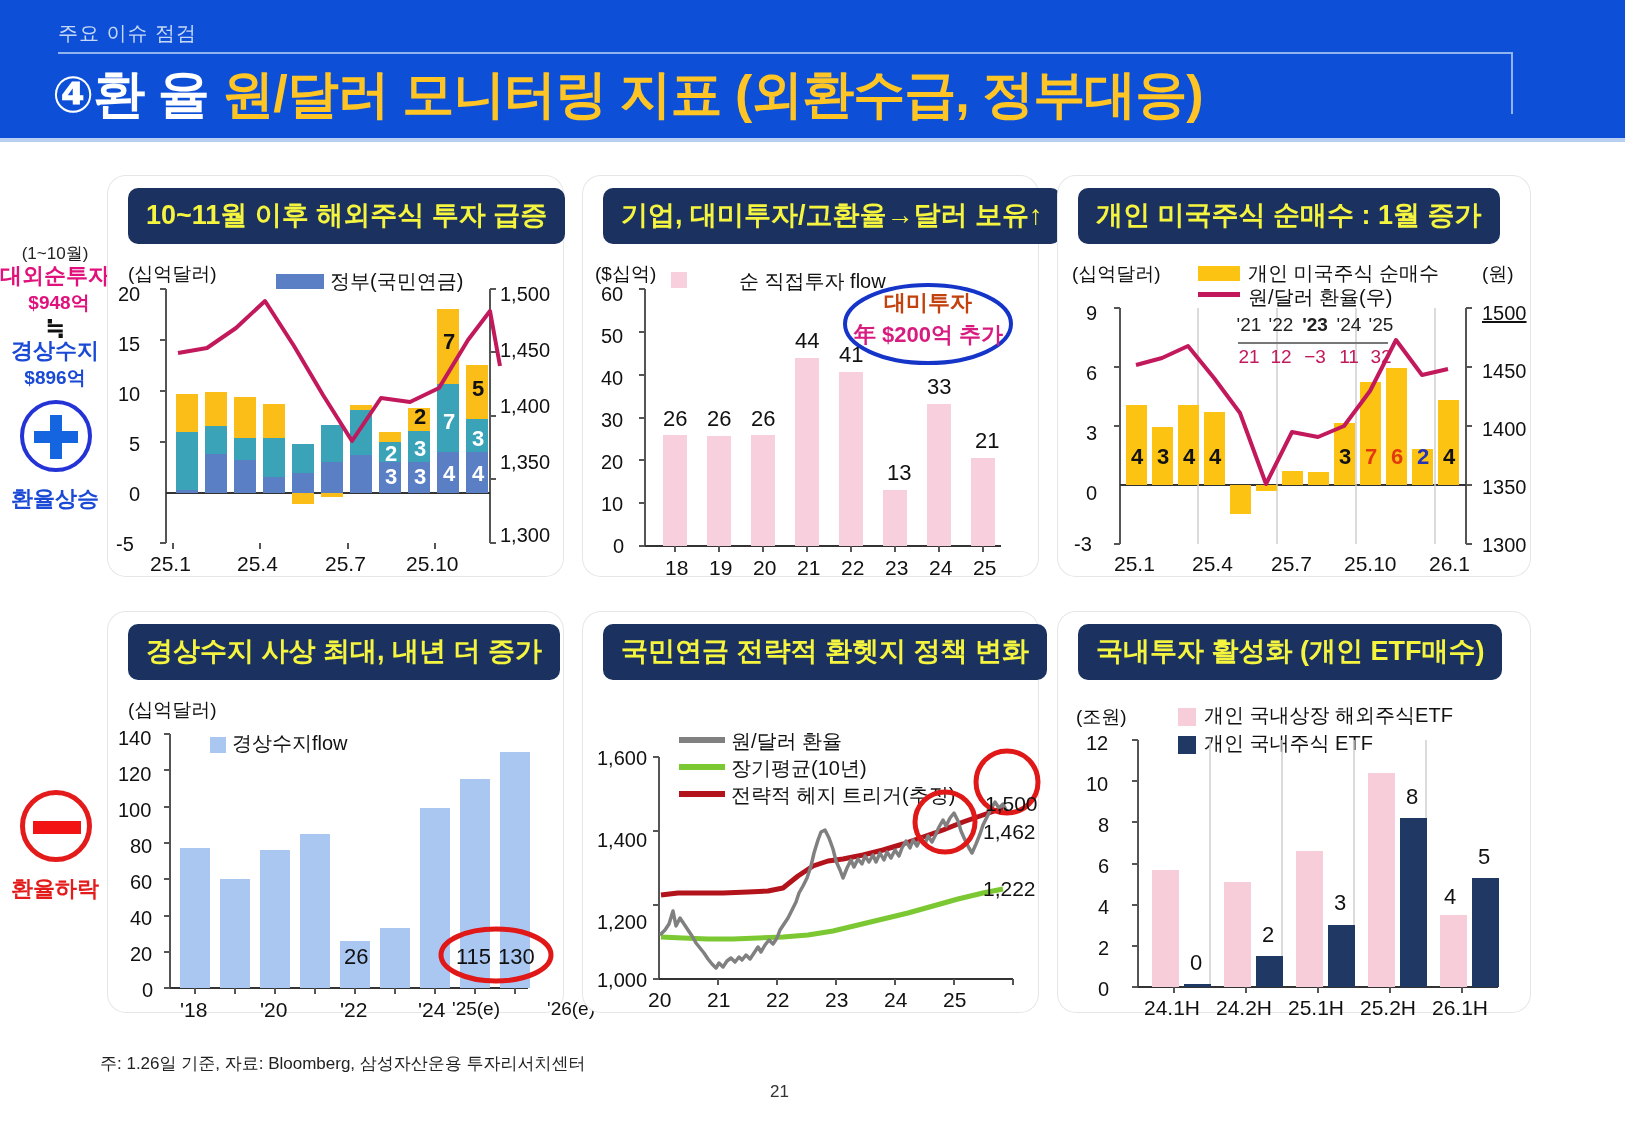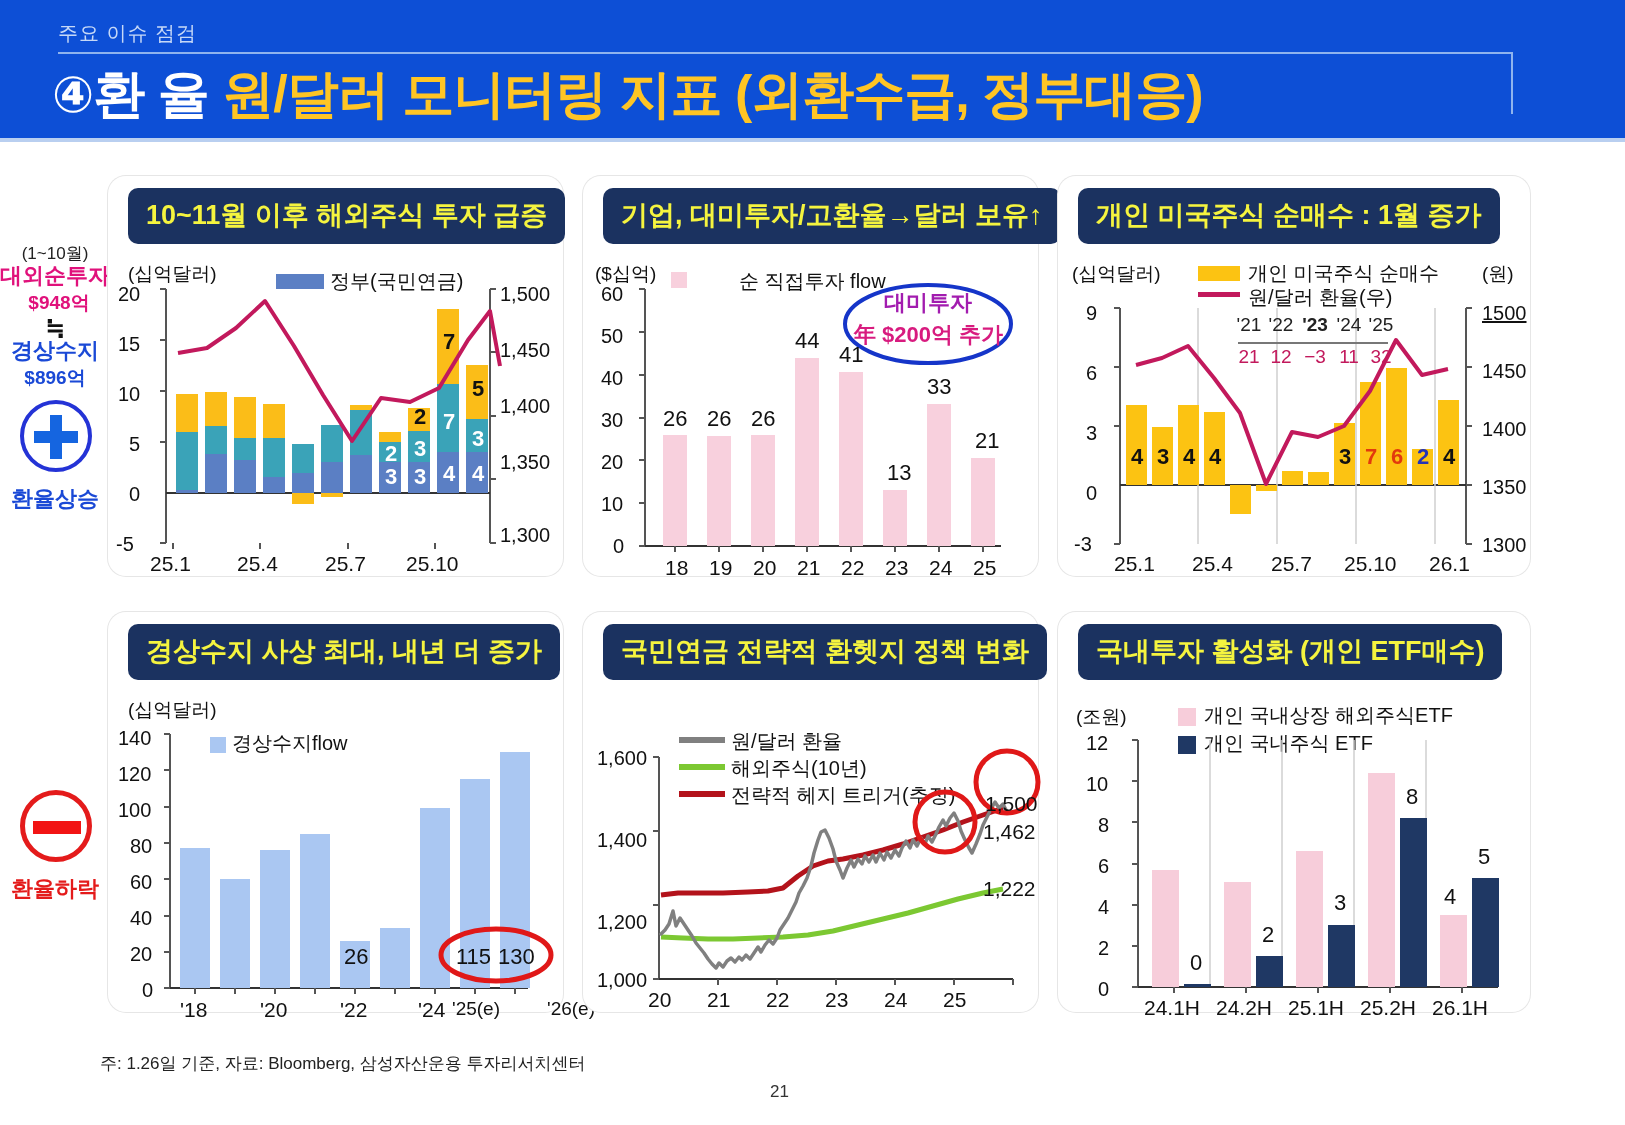--- a/index.html
+++ b/index.html
@@ -293,21 +293,21 @@
 
   <div class="dlabel" style="left:80px;  top:230px; color:#111; font-weight:normal;">26</div>
   <div class="dlabel" style="left:124px; top:230px; color:#111; font-weight:normal;">26</div>
   <div class="dlabel" style="left:168px; top:230px; color:#111; font-weight:normal;">26</div>
   <div class="dlabel" style="left:212px; top:152px; color:#111; font-weight:normal;">44</div>
   <div class="dlabel" style="left:256px; top:166px; color:#111; font-weight:normal;">41</div>
   <div class="dlabel" style="left:304px; top:284px; color:#111; font-weight:normal;">13</div>
   <div class="dlabel" style="left:344px; top:198px; color:#111; font-weight:normal;">33</div>
   <div class="dlabel" style="left:392px; top:252px; color:#111; font-weight:normal;">21</div>
 
-  <div style="position:absolute; left:295px; top:112px; width:100px; text-align:center; font-size:22px; font-weight:bold; color:#a21caf;">대미투자</div>
+  <div style="position:absolute; left:295px; top:112px; width:100px; text-align:center; font-size:22px; font-weight:bold; color:#c2410c;">대미투자</div>
   <div style="position:absolute; left:268px; top:144px; width:155px; text-align:center; font-size:22px; font-weight:bold; color:#d81b7f; white-space:nowrap;">年 $200억 추가</div>
 
   <div class="xtick" style="left:82px;  top:380px;">18</div>
   <div class="xtick" style="left:126px; top:380px;">19</div>
   <div class="xtick" style="left:170px; top:380px;">20</div>
   <div class="xtick" style="left:214px; top:380px;">21</div>
   <div class="xtick" style="left:258px; top:380px;">22</div>
   <div class="xtick" style="left:302px; top:380px;">23</div>
   <div class="xtick" style="left:346px; top:380px;">24</div>
   <div class="xtick" style="left:390px; top:380px;">25</div>
@@ -464,21 +464,21 @@
   <div class="xtick" style="left:344px; top:386px; font-size:19px;">'25(e)</div>
   <div class="xtick" style="left:396px; top:386px; font-size:19px;margin-left:43px;">'26(e)</div>
 </div>
 
 <div class="panel" style="left:583px; top:612px; width:455px; height:400px;">
   <div class="panel-title">국민연금 전략적 환헷지 정책 변화</div>
 
   <div class="legend-line" style="left:96px; top:125px; width:46px; background:#808080; height:6px;"></div>
   <div class="legend-txt" style="left:148px; top:116px;">원/달러 환율</div>
   <div class="legend-line" style="left:96px; top:152px; width:46px; background:#7cc832; height:6px;"></div>
-  <div class="legend-txt" style="left:148px; top:143px;">해외주식(10년)</div>
+  <div class="legend-txt" style="left:148px; top:143px;">장기평균(10년)</div>
   <div class="legend-line" style="left:96px; top:179px; width:46px; background:#b3131b; height:6px;"></div>
   <div class="legend-txt" style="left:148px; top:170px;">전략적 헤지 트리거(추정)</div>
 
   <div class="tick" style="left:14px; top:135px;">1,600</div>
   <div class="tick" style="left:14px; top:217px;">1,400</div>
   <div class="tick" style="left:14px; top:299px;">1,200</div>
   <div class="tick" style="left:14px; top:357px;">1,000</div>
 
   <svg width="455" height="400">
     <line x1="76" y1="145" x2="76" y2="367" stroke="#555" stroke-width="2"></line>

